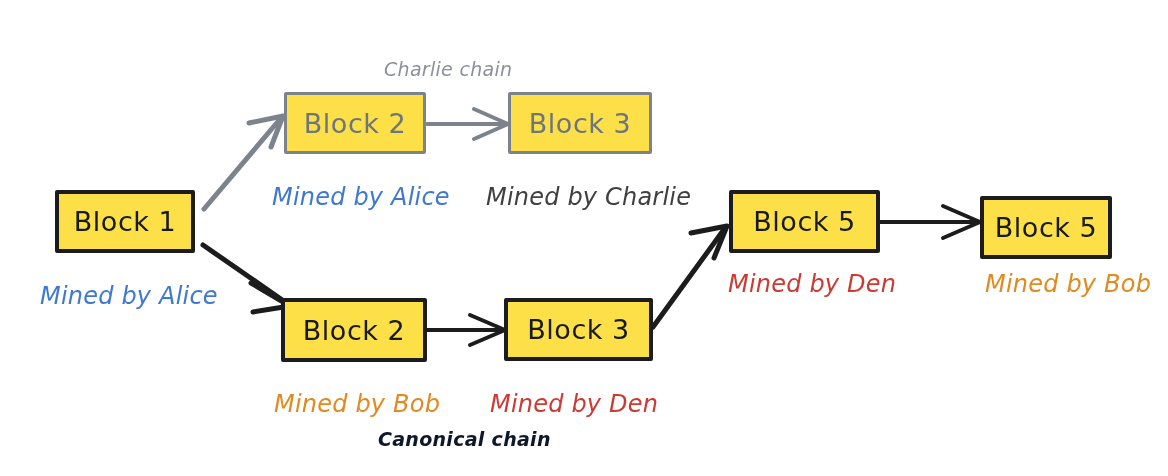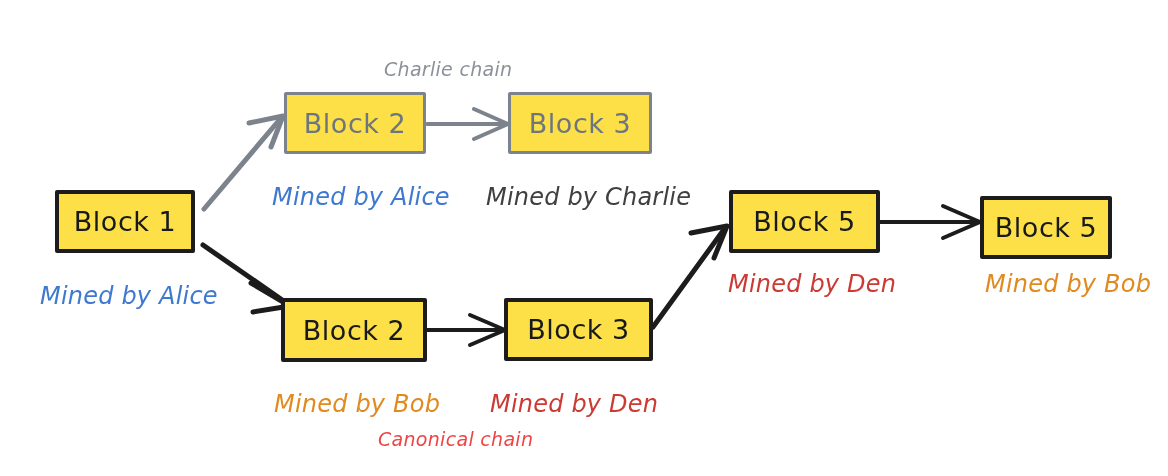--- a/index.html
+++ b/index.html
@@ -151,15 +151,15 @@
   <div class="miner-label" style="left:274px; top:390px; color:#e08a20;">Mined by Bob</div>
 
   <div class="miner-label" style="left:490px; top:390px; color:#cb3a33;">Mined by Den</div>
 
   <div class="miner-label" style="left:728px; top:270px; color:#cb3a33;">Mined by Den</div>
 
   <div class="miner-label" style="left:985px; top:270px; color:#e08a20;">Mined by Bob</div>
 
   <div class="chain-label" style="left:384px; top:58px; color:#8c9199;">Charlie chain</div>
 
-  <div class="chain-label" style="left:378px; top:428px; color:#ef4444;">Canonical chain</div>
+  <div class="chain-label" style="left:378px; top:428px; color:#0f172a;font-weight:bold;">Canonical chain</div>
 
 </div>
 
 </body></html>

